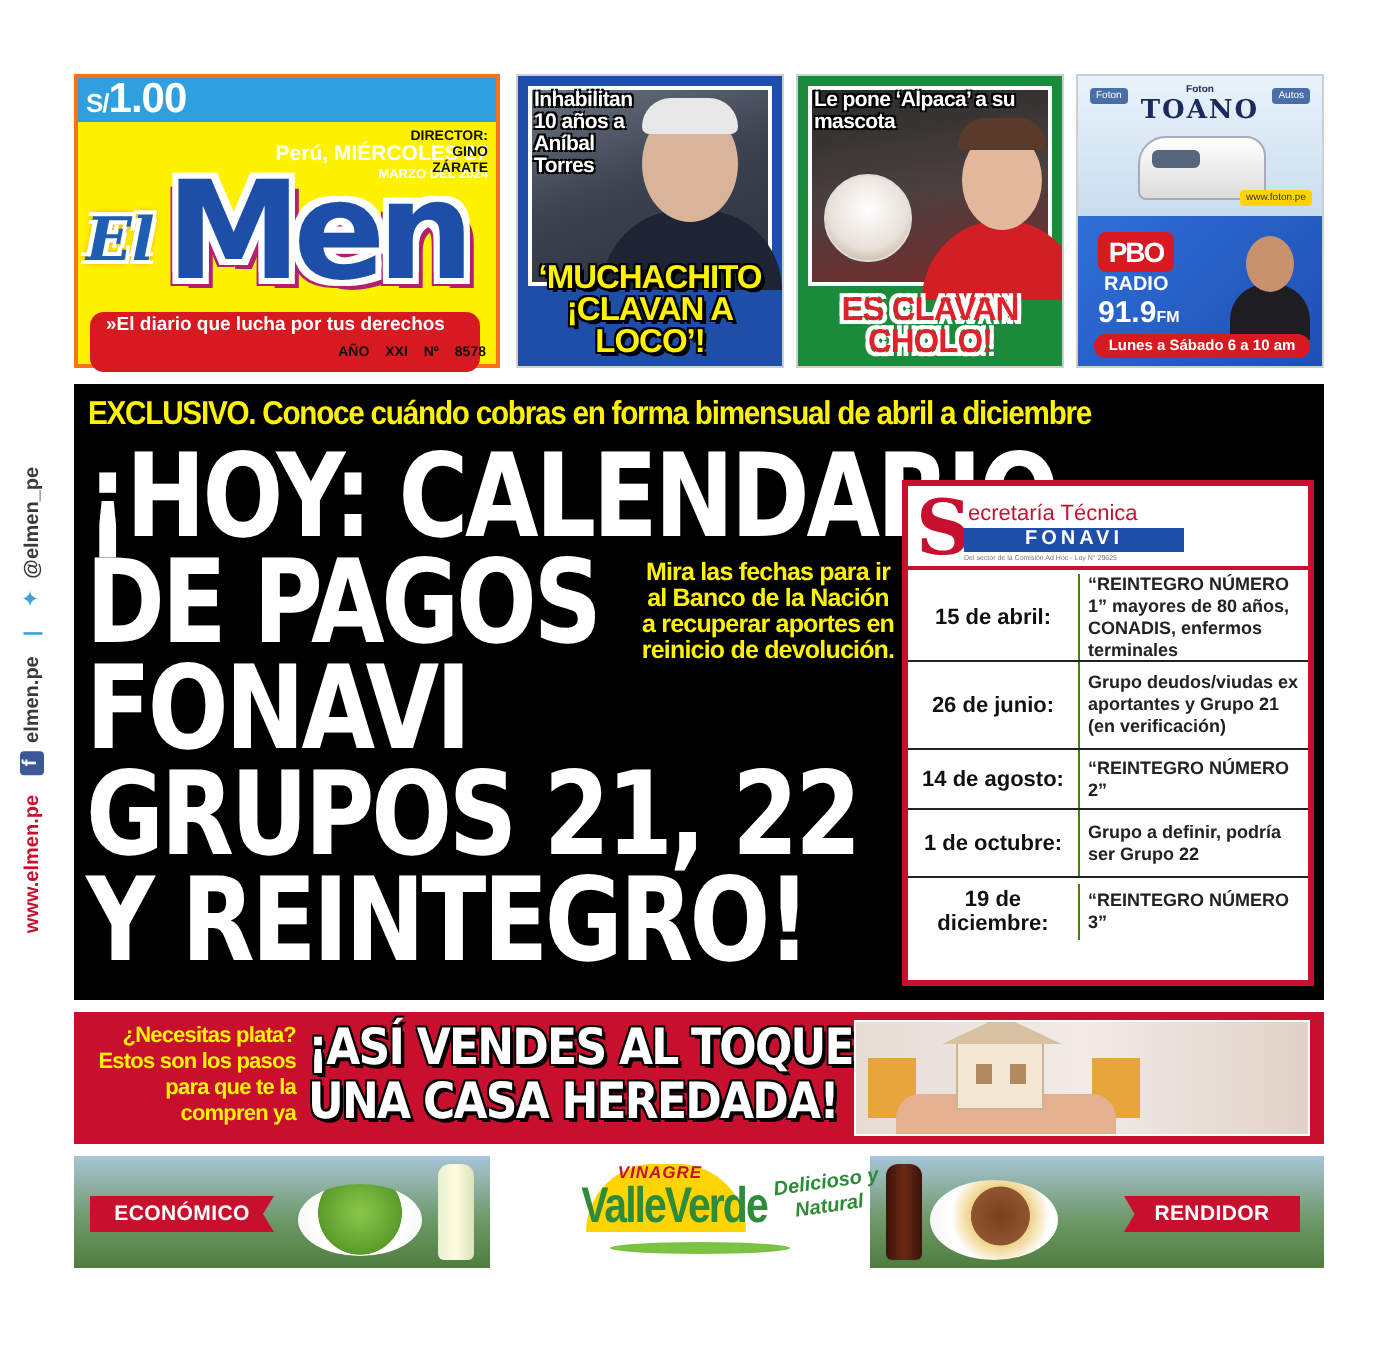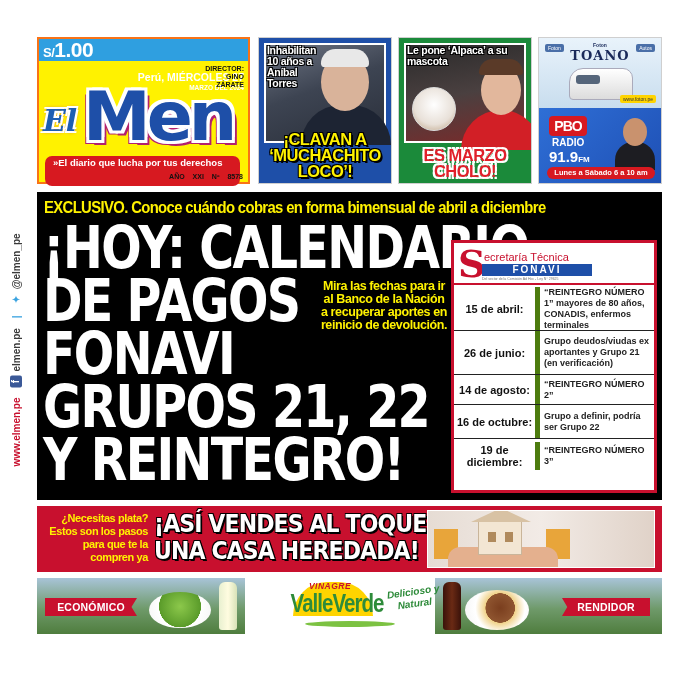--- a/index.html
+++ b/index.html
@@ -88,21 +88,21 @@
 
   .calendar { position: absolute; left: 414px; top: 48px; width: 206px; height: 253px; background: #fff; border: 3px solid #c8102e; }
   .cal-logo { position: absolute; left: 0; top: 0; width: 100%; height: 42px; border-bottom: 2px solid #c8102e; }
   .cal-s { position: absolute; left: 4px; top: 2px; font-size: 38px; font-weight: 900; color: #c8102e; line-height: 38px; font-family: "DejaVu Serif", serif; }
   .cal-title { position: absolute; left: 30px; top: 8px; font-size: 11px; color: #c8102e; }
   .cal-fonavi { position: absolute; left: 28px; top: 21px; width: 110px; height: 12px; background: #1e4fa8; color: #fff; font-size: 10px; font-weight: bold; line-height: 12px; text-align: center; letter-spacing: 2px; }
   .cal-tiny { position: absolute; left: 28px; top: 34px; font-size: 3.5px; color: #777; }
   .cal-rows { position: absolute; left: 0; top: 44px; width: 100%; }
   .cal-row { display: flex; border-bottom: 1px solid #222; }
   .cal-row:last-child { border-bottom: none; align-items: center; }
-  .cal-date { width: 86px; border-right: 5px solid #4d7c0f; display: flex; align-items: center; justify-content: center; text-align: center; font-weight: bold; font-size: 11px; line-height: 12px; color: #111; padding: 2px; }
+  .cal-date { width: 86px; border-right: 1px solid #4d7c0f; display: flex; align-items: center; justify-content: center; text-align: center; font-weight: bold; font-size: 11px; line-height: 12px; color: #111; padding: 2px; }
   .cal-desc { flex: 1; padding: 3px 4px; font-size: 9px; line-height: 11px; font-weight: bold; color: #222; display: flex; align-items: center; }
 
   
   .second { position: absolute; left: 37px; top: 506px; width: 625px; height: 66px; background: #c8102e; }
   .second-kicker { position: absolute; left: 5px; top: 6px; width: 106px; text-align: right; color: #fff200; font-weight: bold; font-size: 11px; line-height: 13px; letter-spacing: -0.4px; }
   .second-head { position: absolute; left: 117px; top: 4px; color: #fff; font-weight: 900; font-size: 25px; line-height: 27px; letter-spacing: -1px; white-space: nowrap; font-family: "DejaVu Sans", sans-serif;
     text-shadow: 2px 2px 0 #000, -1px -1px 0 #000, 1px -1px 0 #000, -1px 1px 0 #000; transform: scaleX(0.88); transform-origin: left top; }
   .house-photo { position: absolute; left: 390px; top: 4px; width: 228px; height: 58px; background: linear-gradient(90deg, #e6dcd4 0%, #f2ebe6 50%, #e0d2c8 100%); border: 1px solid #fff; overflow: hidden; }
   .house { position: absolute; left: 50px; top: 10px; width: 44px; height: 34px; background: #f3e6d3; border: 1px solid #c9b59a; }
   .house::before { content: ""; position: absolute; left: -8px; top: -14px; border-left: 30px solid transparent; border-right: 30px solid transparent; border-bottom: 14px solid #d8c2a4; }
@@ -173,36 +173,36 @@
 </div>
 
 <div class="teaser teaser-torres">
   <div class="photo">
     <div class="suit"></div>
     <div class="face"></div>
     <div class="hair"></div>
   </div>
   <div class="kicker">Inhabilitan 10 años a Aníbal Torres</div>
   <div class="big">
+    <div>‘MUCHACHITO</div>
     <div>¡CLAVAN A</div>
-    <div>‘MUCHACHITO</div>
     <div>LOCO’!</div>
   </div>
 </div>
 
 <div class="teaser teaser-sonne">
   <div class="photo">
     <div class="shirt"></div>
     <div class="face"></div>
     <div class="hair"></div>
     <div class="dog"></div>
   </div>
   <div class="kicker">Le pone ‘Alpaca’ a su mascota</div>
   <div class="big">
-    <div>ES MARZO</div>
+    <div>ES CLAVAN</div>
     <div>CHOLO!</div>
   </div>
 </div>
 
 <div class="ad-right">
   <div class="toano">
     <span class="toano-logo-l">Foton</span>
     <span class="toano-logo-r">Autos</span>
     <div class="toano-brand"><small>Foton</small><span>TOANO</span></div>
     <div class="van"></div>
@@ -245,21 +245,21 @@
       </div>
       <div class="cal-row" style="height:44px">
         <div class="cal-date">26 de junio:</div>
         <div class="cal-desc">Grupo deudos/viudas ex aportantes y Grupo 21 (en verificación)</div>
       </div>
       <div class="cal-row" style="height:30px">
         <div class="cal-date">14 de agosto:</div>
         <div class="cal-desc">“REINTEGRO NÚMERO 2”</div>
       </div>
       <div class="cal-row" style="height:34px">
-        <div class="cal-date">16 de octubre:</div>
+        <div class="cal-date">1 de octubre:</div>
         <div class="cal-desc">Grupo a definir, podría ser Grupo 22</div>
       </div>
       <div class="cal-row" style="height:34px">
         <div class="cal-date">19 de diciembre:</div>
         <div class="cal-desc">“REINTEGRO NÚMERO 3”</div>
       </div>
     </div>
   </div>
 </div>
 

